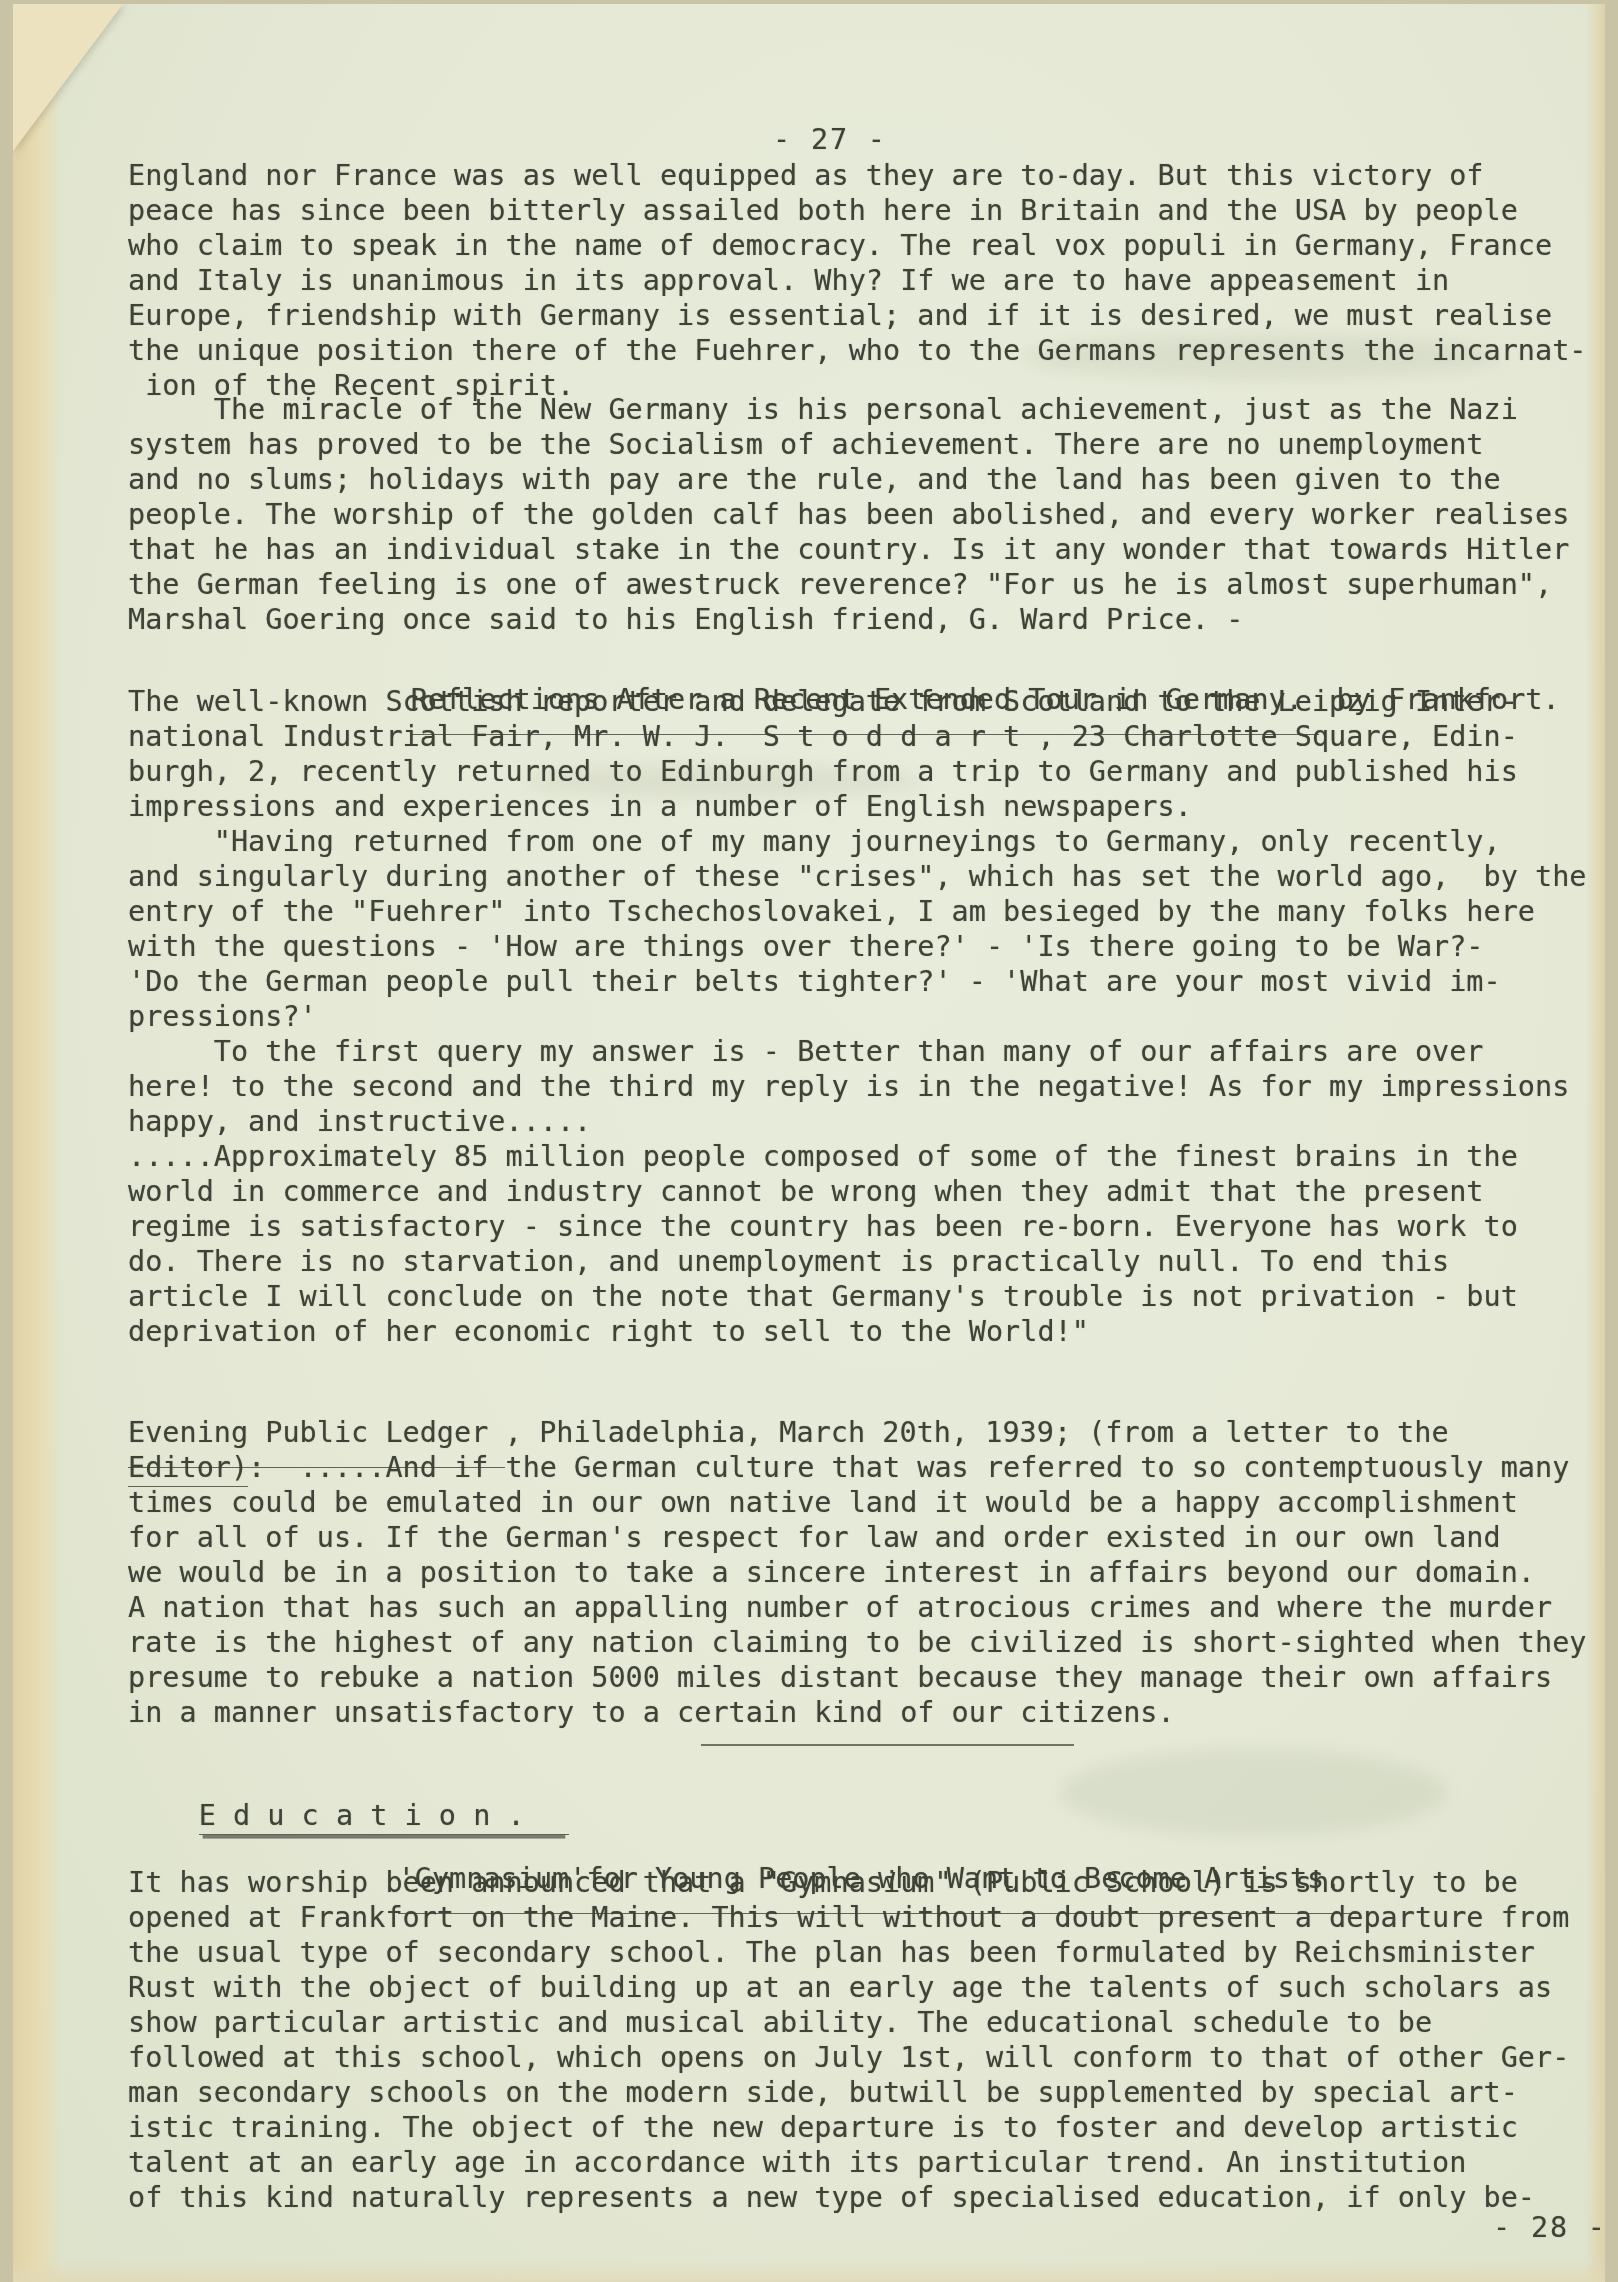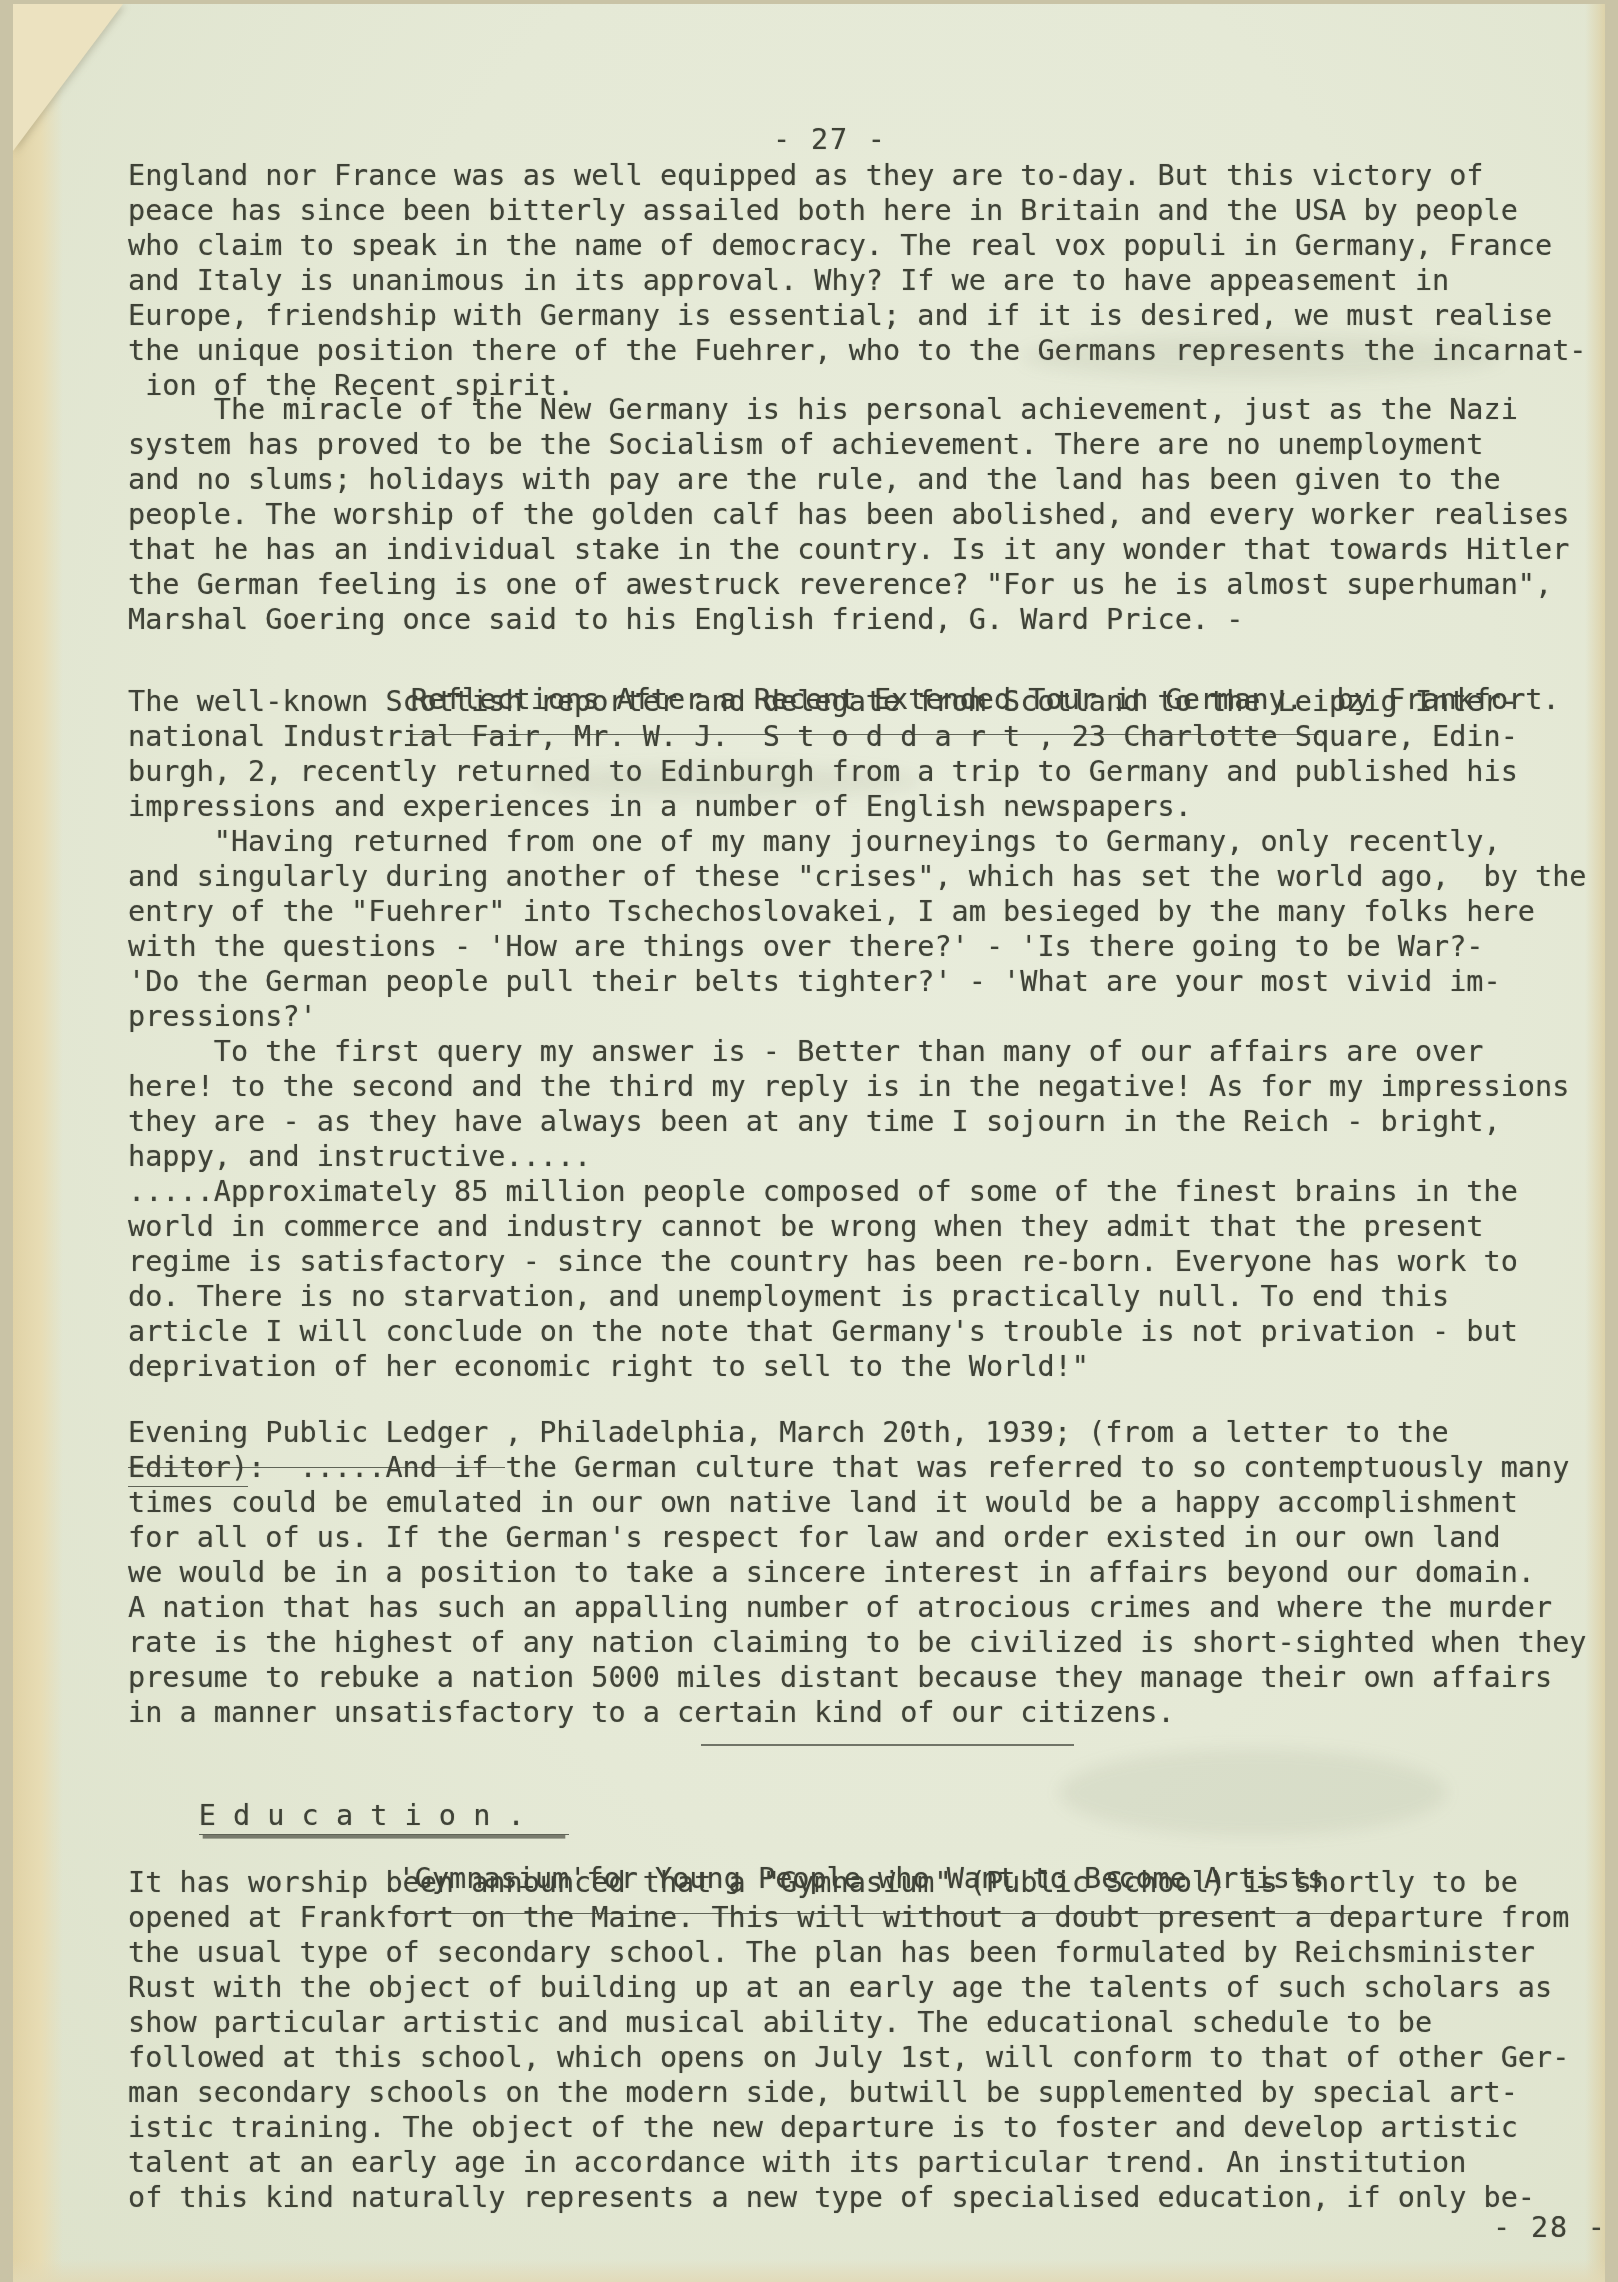--- a/index.html
+++ b/index.html
@@ -86,21 +86,20 @@
     <div class="ln">burgh, 2, recently returned to Edinburgh from a trip to Germany and published his</div>
     <div class="ln">impressions and experiences in a number of English newspapers.</div>
     <div class="ln">     "Having returned from one of my many journeyings to Germany, only recently,</div>
     <div class="ln">and singularly during another of these "crises", which has set the world ago,  by the</div>
     <div class="ln">entry of the "Fuehrer" into Tschechoslovakei, I am besieged by the many folks here</div>
     <div class="ln">with the questions - 'How are things over there?' - 'Is there going to be War?-</div>
     <div class="ln">'Do the German people pull their belts tighter?' - 'What are your most vivid im-</div>
     <div class="ln">pressions?'</div>
     <div class="ln">     To the first query my answer is - Better than many of our affairs are over</div>
     <div class="ln">here! to the second and the third my reply is in the negative! As for my impressions</div>
-    <div class="ln">they are - as they have always been at any time I sojourn in the Reich - bright,</div>
     <div class="ln">happy, and instructive.....</div>
     <div class="ln">.....Approximately 85 million people composed of some of the finest brains in the</div>
     <div class="ln">world in commerce and industry cannot be wrong when they admit that the present</div>
     <div class="ln">regime is satisfactory - since the country has been re-born. Everyone has work to</div>
     <div class="ln">do. There is no starvation, and unemployment is practically null. To end this</div>
     <div class="ln">article I will conclude on the note that Germany's trouble is not privation - but</div>
     <div class="ln">deprivation of her economic right to sell to the World!"</div>
   </div>
 
   <div class="txtblock" style="top:1411px;">

